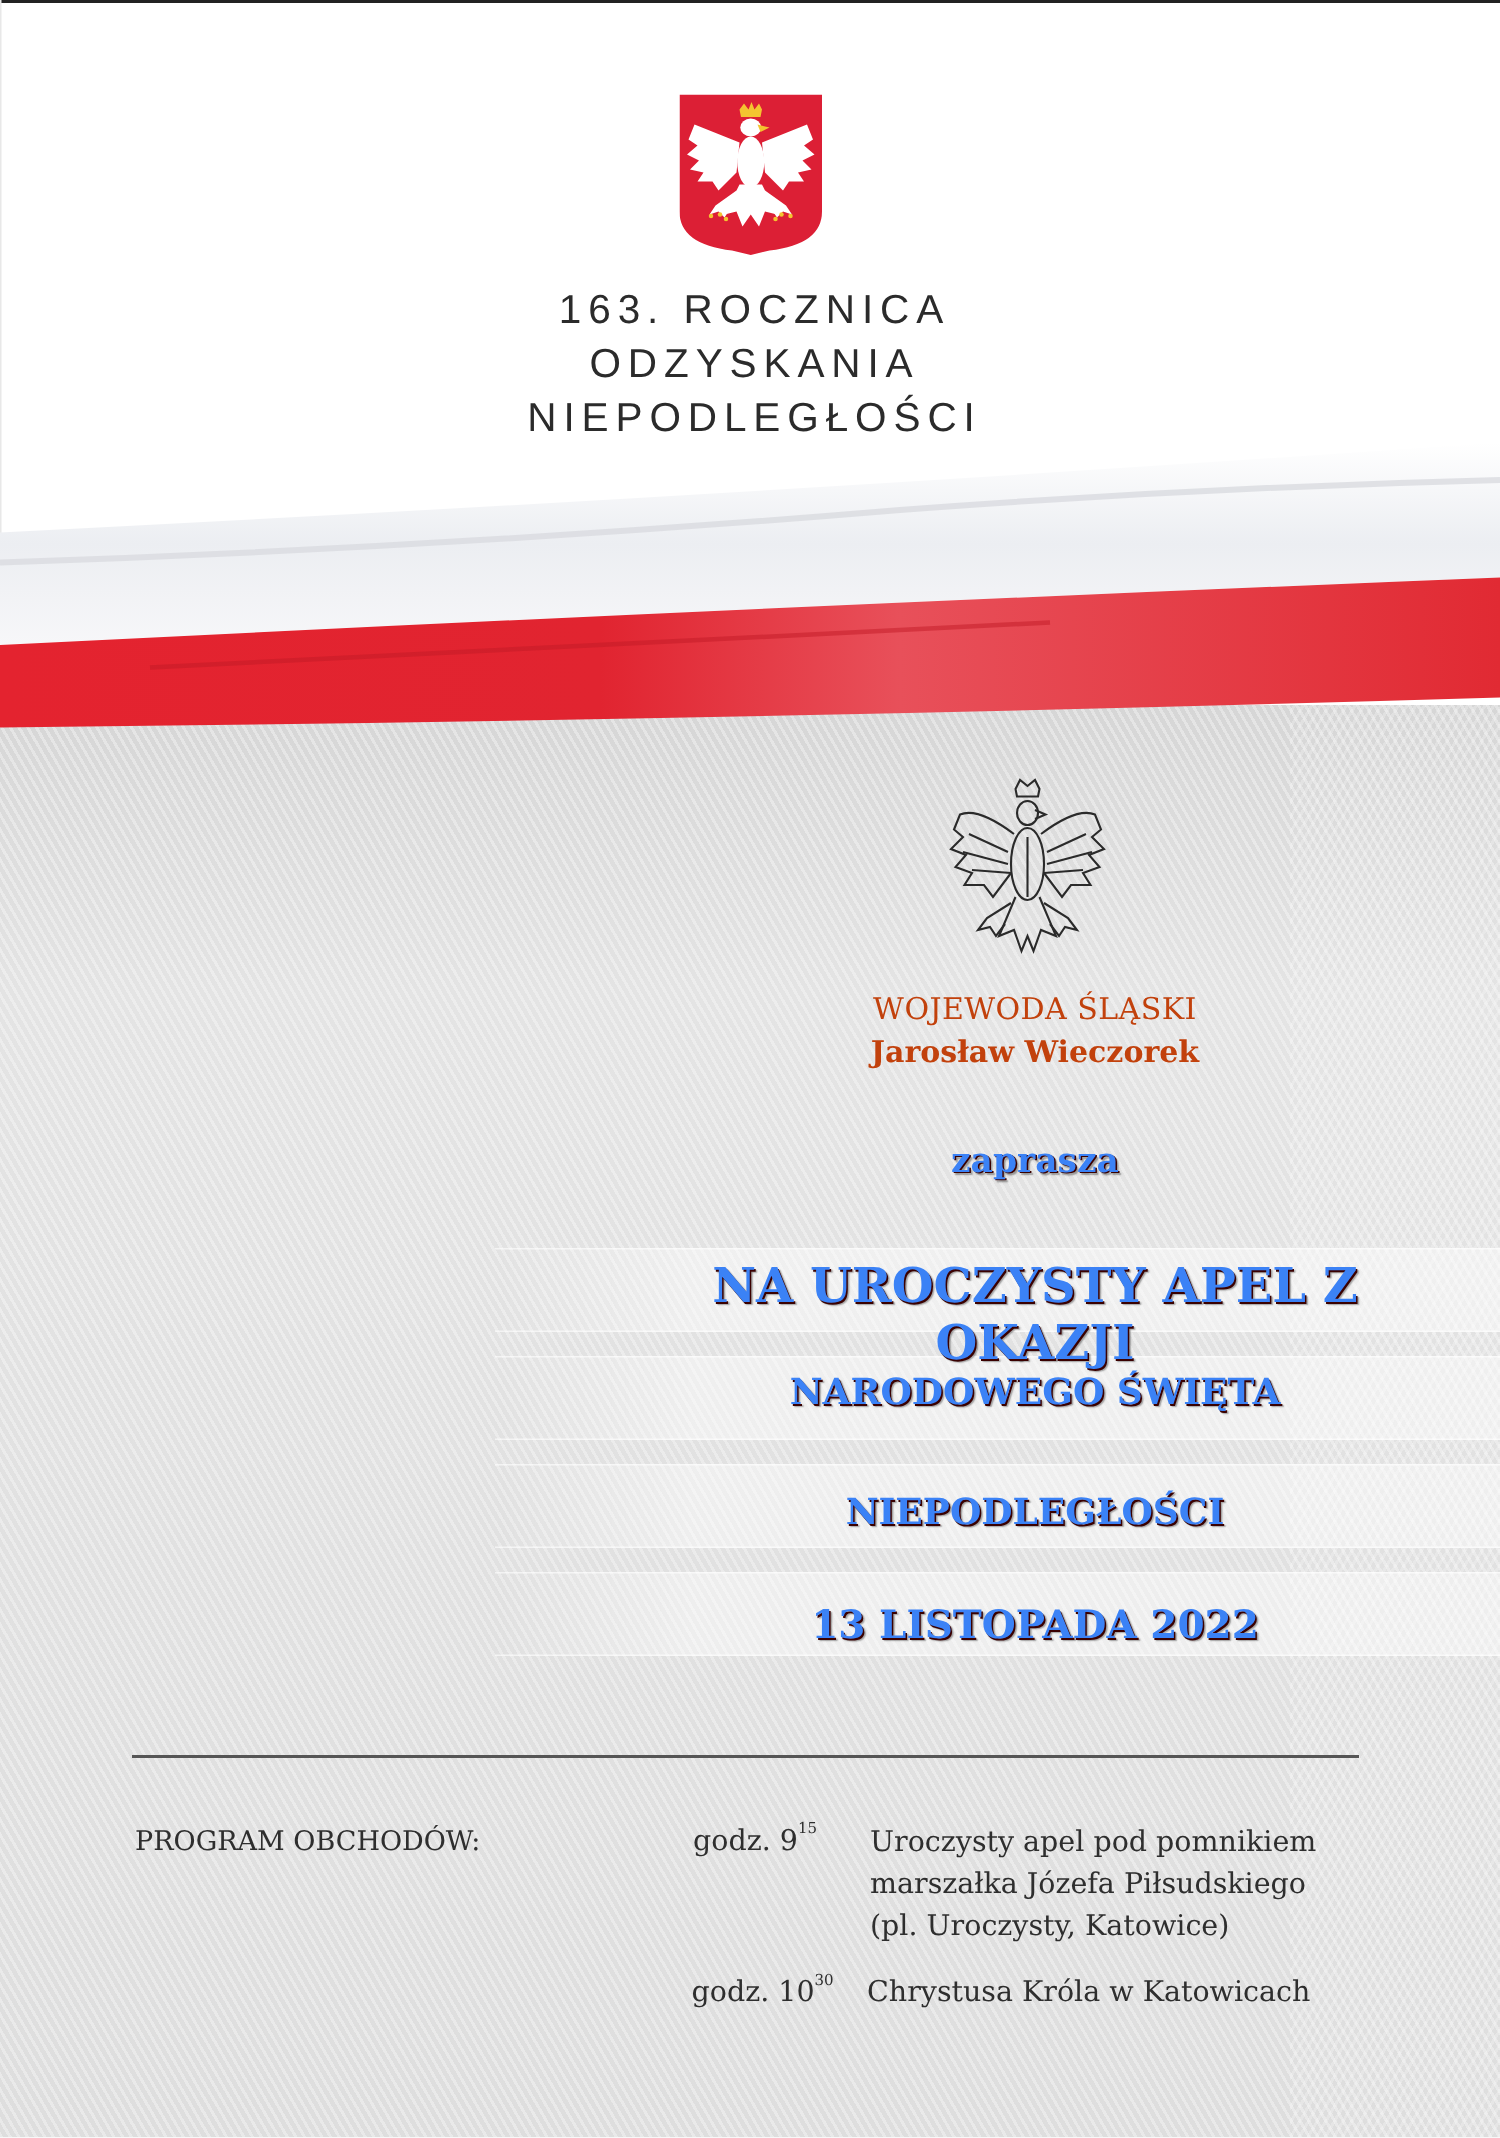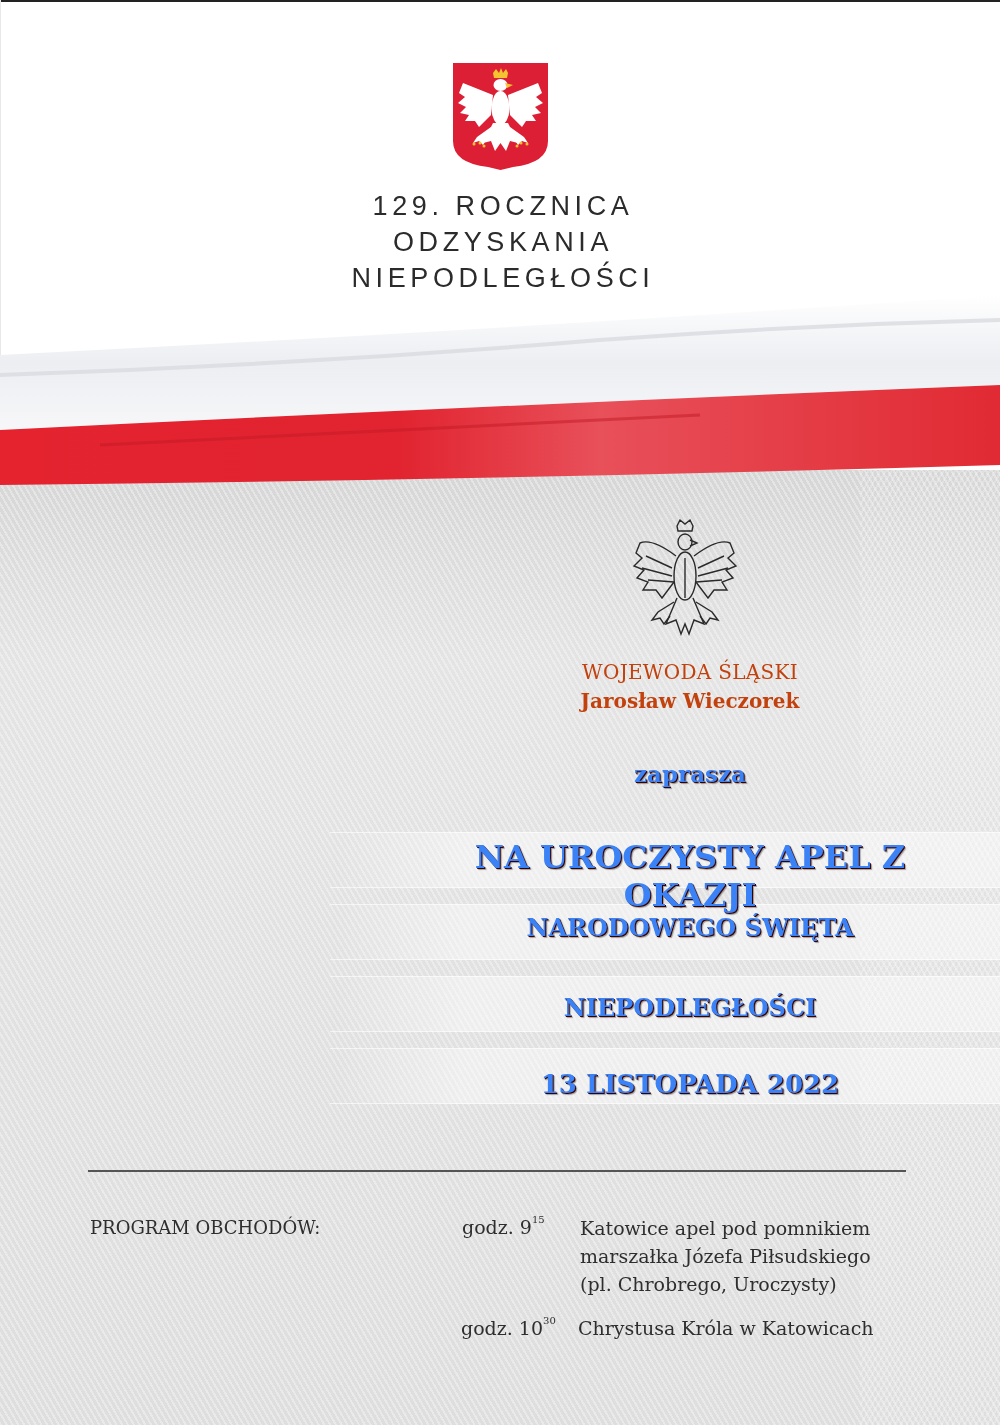--- a/index.html
+++ b/index.html
@@ -106,21 +106,21 @@
     <circle cx="21" cy="81" r="1.5"></circle>
       <circle cx="27" cy="80" r="1.5"></circle>
       <circle cx="31" cy="83" r="1.5"></circle>
     <circle cx="74" cy="81" r="1.5"></circle>
       <circle cx="68" cy="80" r="1.5"></circle>
       <circle cx="64" cy="83" r="1.5"></circle>
   </g>
 </svg>
 
 <div class="anniv">
-  <div>129. ROCZNICA</div>
+  <div>163. ROCZNICA</div>
   <div>ODZYSKANIA</div>
   <div>NIEPODLEGŁOŚCI</div>
 </div>
 
 <div class="body-bg"></div>
 <div class="body-bg-right"></div>
 
 <svg class="photo" viewBox="0 0 600 680">
   <defs>
     <linearGradient id="fadeR" x1="0" x2="1" y1="0" y2="0">
@@ -213,23 +213,23 @@
 <div class="red-text" style="top:1069px; font-size:26px;">13 LISTOPADA 2022</div>
 
 <div class="rule"></div>
 
 <div class="program-label">PROGRAM OBCHODÓW:</div>
 
 <div class="time" style="left:434px; top:1216px;">
   <span>godz. 9</span><sup>15</sup>
 </div>
 <div class="desc" style="left:580px; top:1214px;">
-  <div>Katowice apel pod pomnikiem</div>
+  <div>Uroczysty apel pod pomnikiem</div>
   <div>marszałka Józefa Piłsudskiego</div>
-  <div>(pl. Chrobrego, Uroczysty)</div>
+  <div>(pl. Uroczysty, Katowice)</div>
 </div>
 
 <div class="time" style="left:433px; top:1317px;">
   <span>godz. 10</span><sup>30</sup>
 </div>
 <div class="desc" style="left:578px; top:1314px;">
   <div>Chrystusa Króla w Katowicach</div>
 </div>
 
 </body></html>

